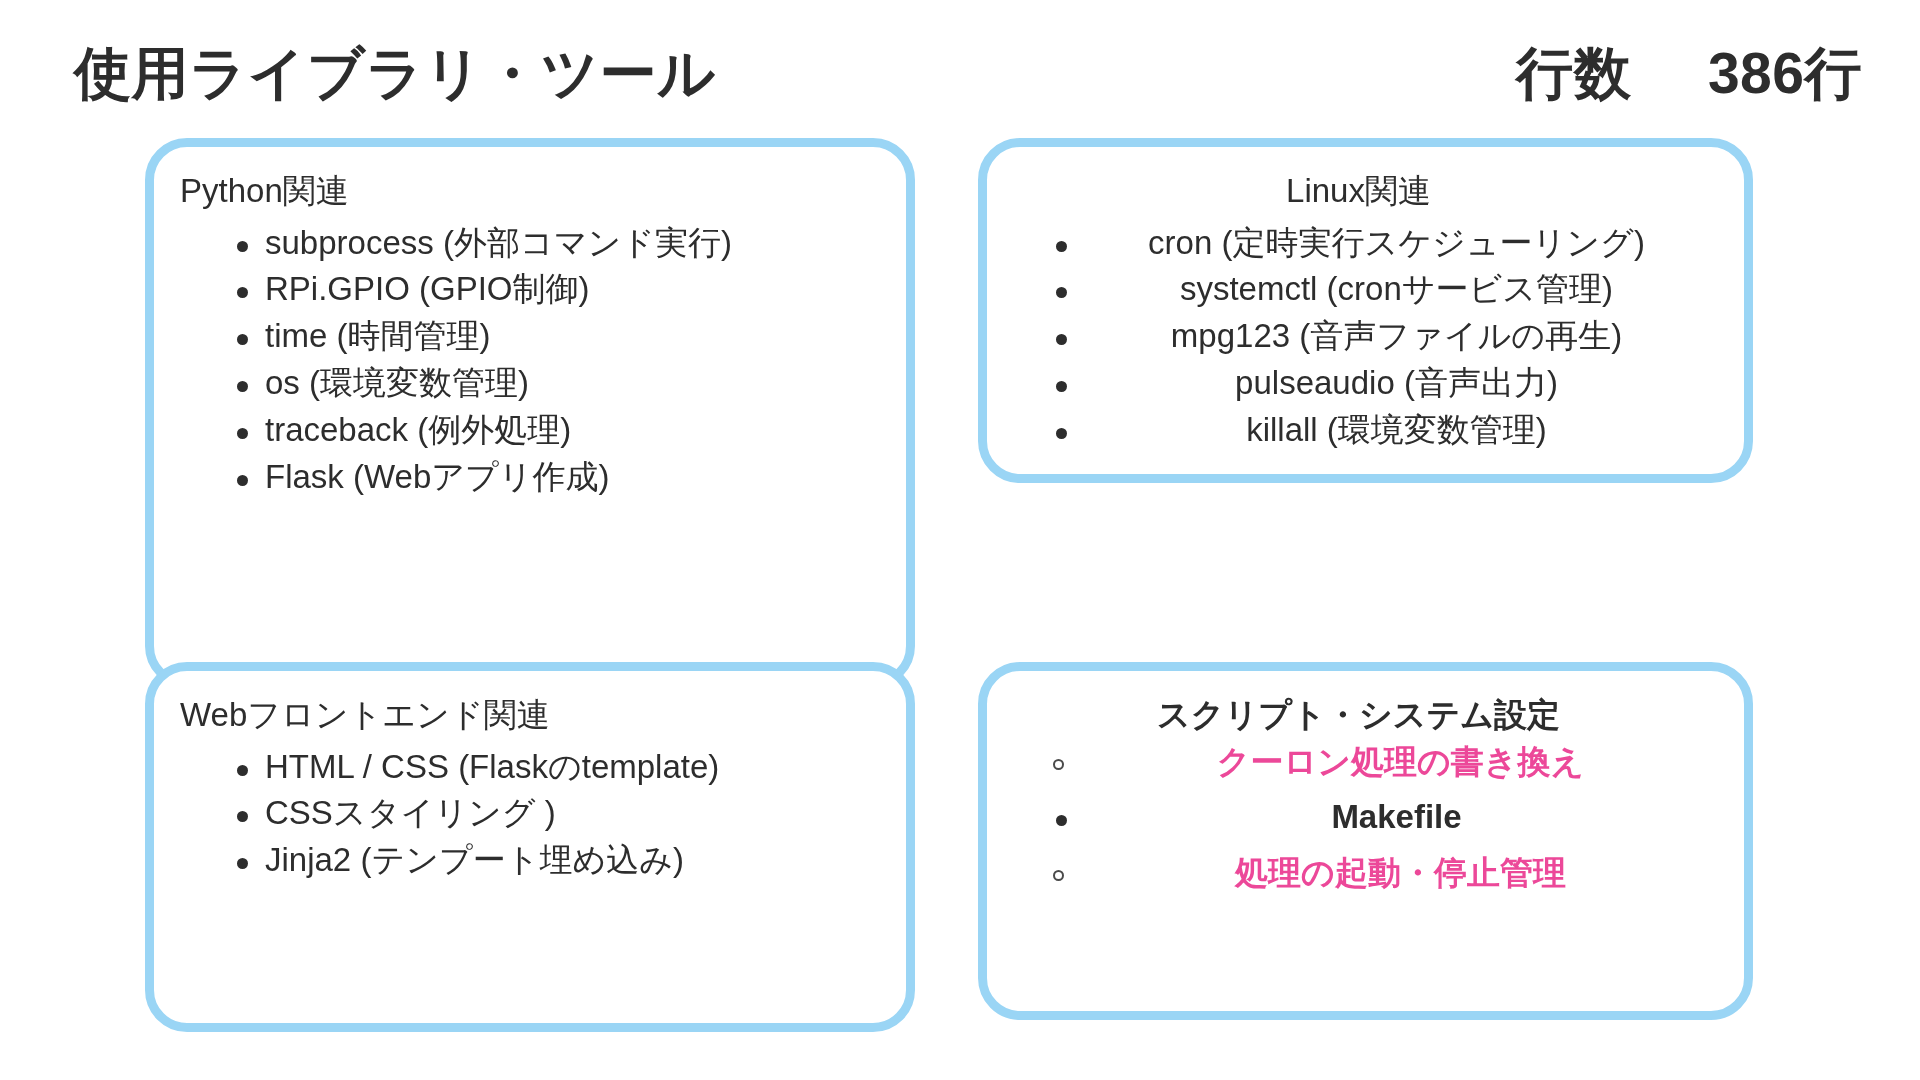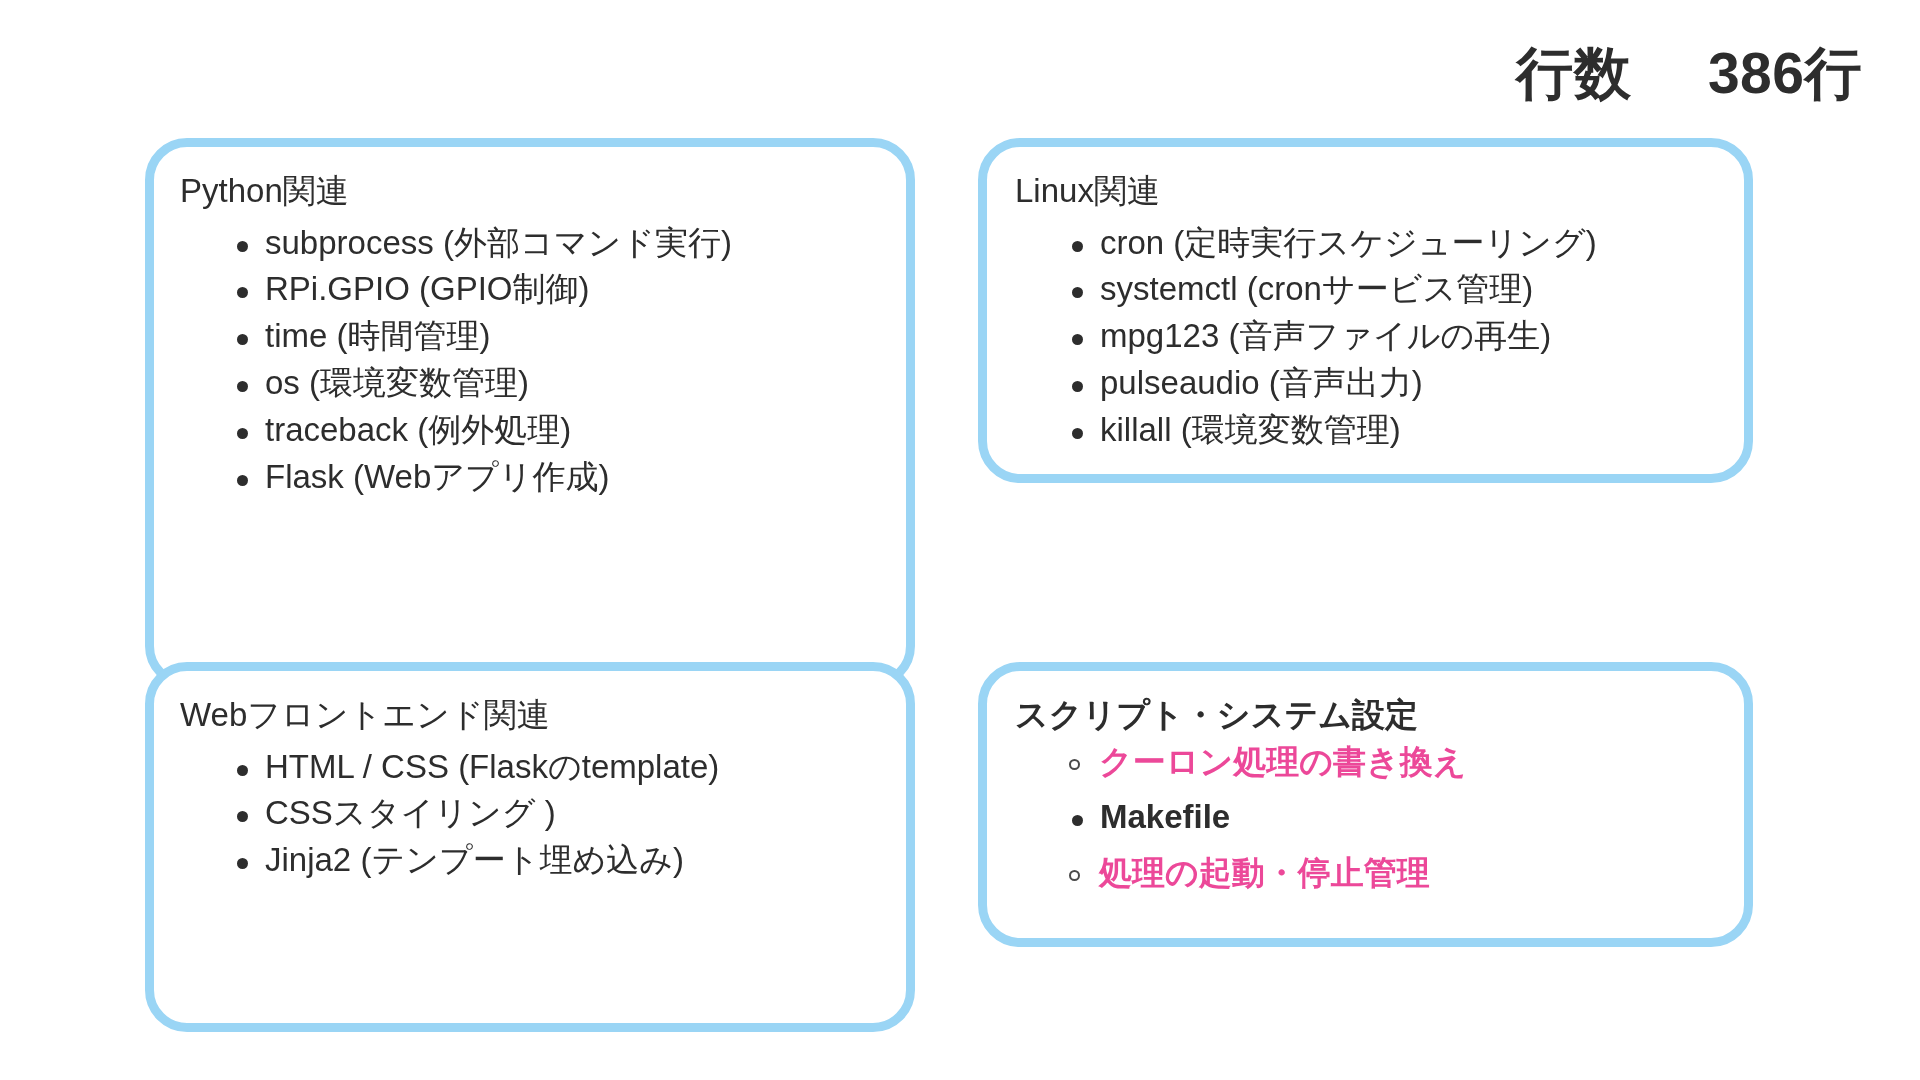--- a/index.html
+++ b/index.html
@@ -132,31 +132,32 @@
     border-radius: 50%;
     background: transparent;
     border: 2px solid #4a4a4a;
     box-sizing: border-box;
   }
 
   
   #card-python   { left: 145px;  top: 138px; width: 770px;  height: 550px; }
   #card-linux    { left: 978px;  top: 138px; width: 775px;  height: 345px; }
   #card-web      { left: 145px;  top: 662px; width: 770px;  height: 370px; }
-  #card-script   { left: 978px;  top: 662px; width: 775px;  height: 285px; }
+  #card-script   { left: 978px;  top: 662px; width: 775px;  height: 358px; }
 
   #card-linux .card-inner,
-  #card-script .card-inner { padding-left: 28px; }
+  #card-script .card-inner { padding-left: 12px; text-align: center; }
 </style>
 </head>
 <body>
 
 <div class="slide">
 
   <div class="header">
+    <div class="header-title">使用ライブラリ・ツール</div>
     <div class="header-meta">
       <span class="meta-label">行数</span>
       <span class="meta-value">386行</span>
     </div>
   </div>
 
   <div class="card" id="card-python">
     <div class="card-inner">
       <div class="card-title">Python関連</div>
       <ul class="bullets">

